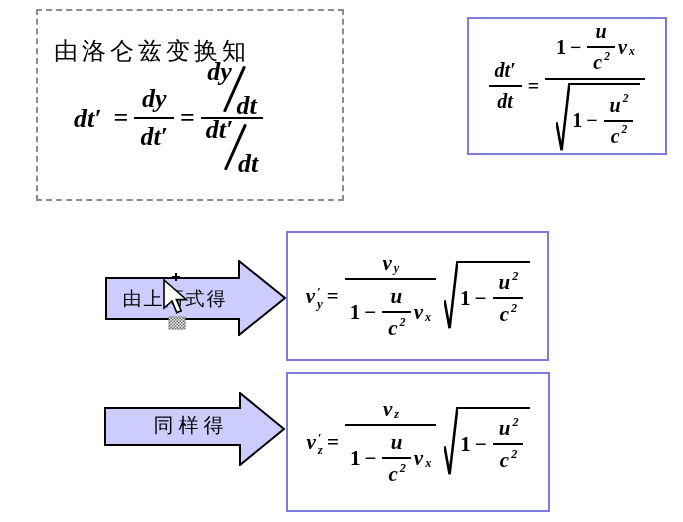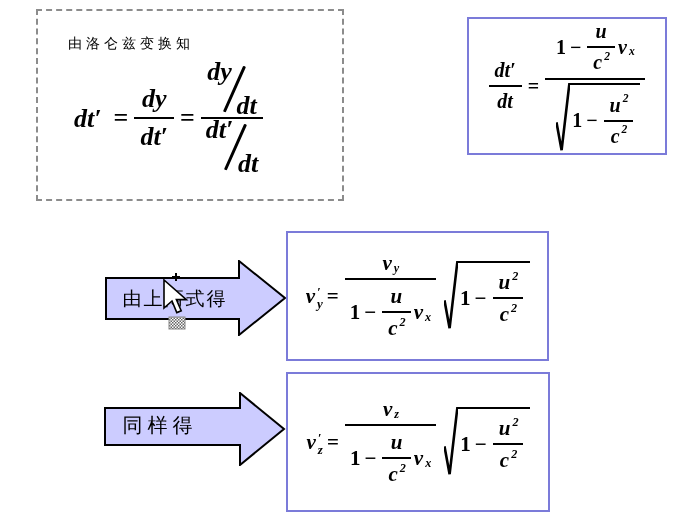--- a/index.html
+++ b/index.html
@@ -27,21 +27,21 @@
     display:flex;align-items:center;justify-content:center;
   }
   .box-dt{left:467px;top:17px;width:196px;height:134px;}
   .box-vy{left:286px;top:231px;width:259px;height:126px;}
   .box-vz{left:286px;top:372px;width:260px;height:136px;}
 
   .cn-text{
     color:#000;font-family:"Liberation Serif","DejaVu Serif",serif;
     white-space:nowrap;
   }
-  .panel-title{position:absolute;left:30px;top:24px;font-size:14px;letter-spacing:4px;}
+  .panel-title{position:absolute;left:16px;top:24px;font-size:24px;letter-spacing:4px;}
 
   
   .math-row{
     display:flex;align-items:center;color:var(--formula-text);
     font-weight:bold;font-style:italic;line-height:1.15;white-space:nowrap;
   }
   .fa{position:absolute;left:28px;top:52px;font-size:26px;}
   .fb{font-size:20px;}
   .fc{font-size:21px;}
   .op{font-style:normal;margin:0 4px;}
@@ -77,21 +77,21 @@
   .dslash{width:2.6px;height:50px;background:var(--formula-text);
           transform:rotate(24deg);margin:0 1px;border-radius:1px;}
 
   
   .arrow-svg{position:absolute;}
   .arrow-label{
     position:absolute;display:flex;align-items:center;justify-content:center;
     color:#000;
   }
   .arrow-label-1{left:112px;top:281px;width:126px;height:36px;font-size:19px;letter-spacing:2px;}
-  .arrow-label-2{left:95px;top:406px;width:130px;height:38px;font-size:20px;letter-spacing:5px;}
+  .arrow-label-2{left:126px;top:406px;width:130px;height:38px;font-size:20px;letter-spacing:5px;}
 
   .cursor-svg{position:absolute;left:160px;top:271px;z-index:10;}
 </style>
 </head>
 <body>
 
 <div class="stage">
 
   <div class="dashed-box">
     <div class="cn-text panel-title">由洛仑兹变换知</div>

